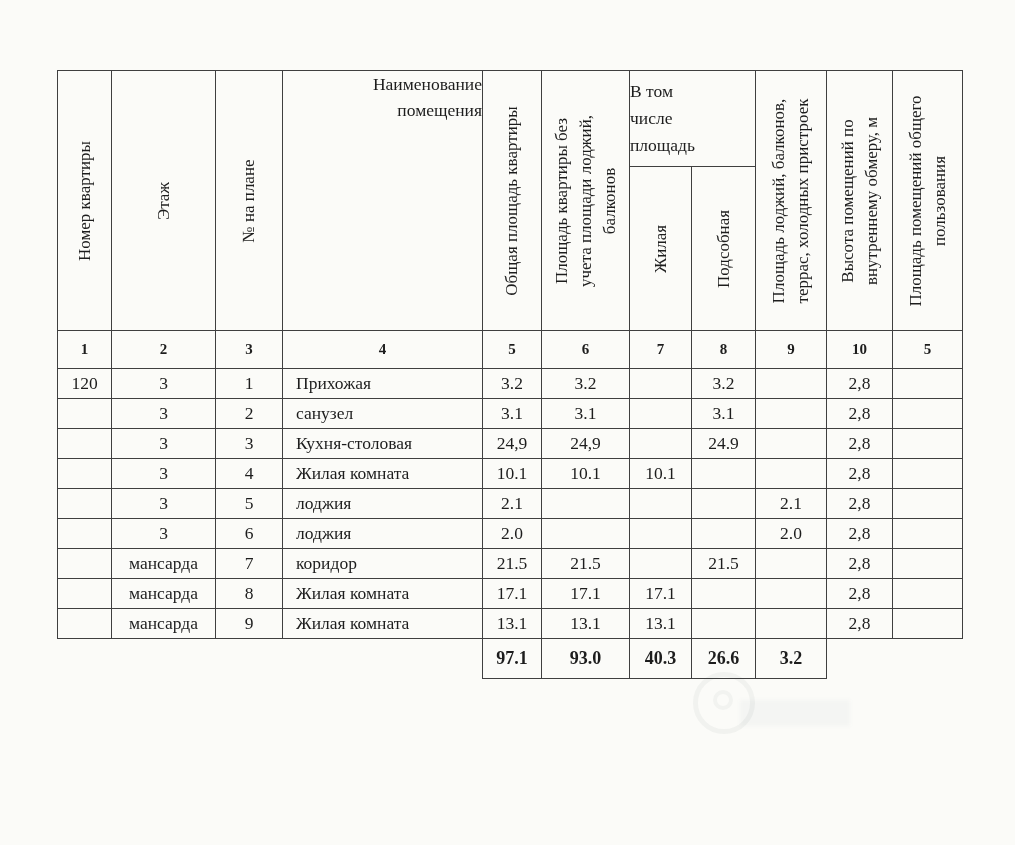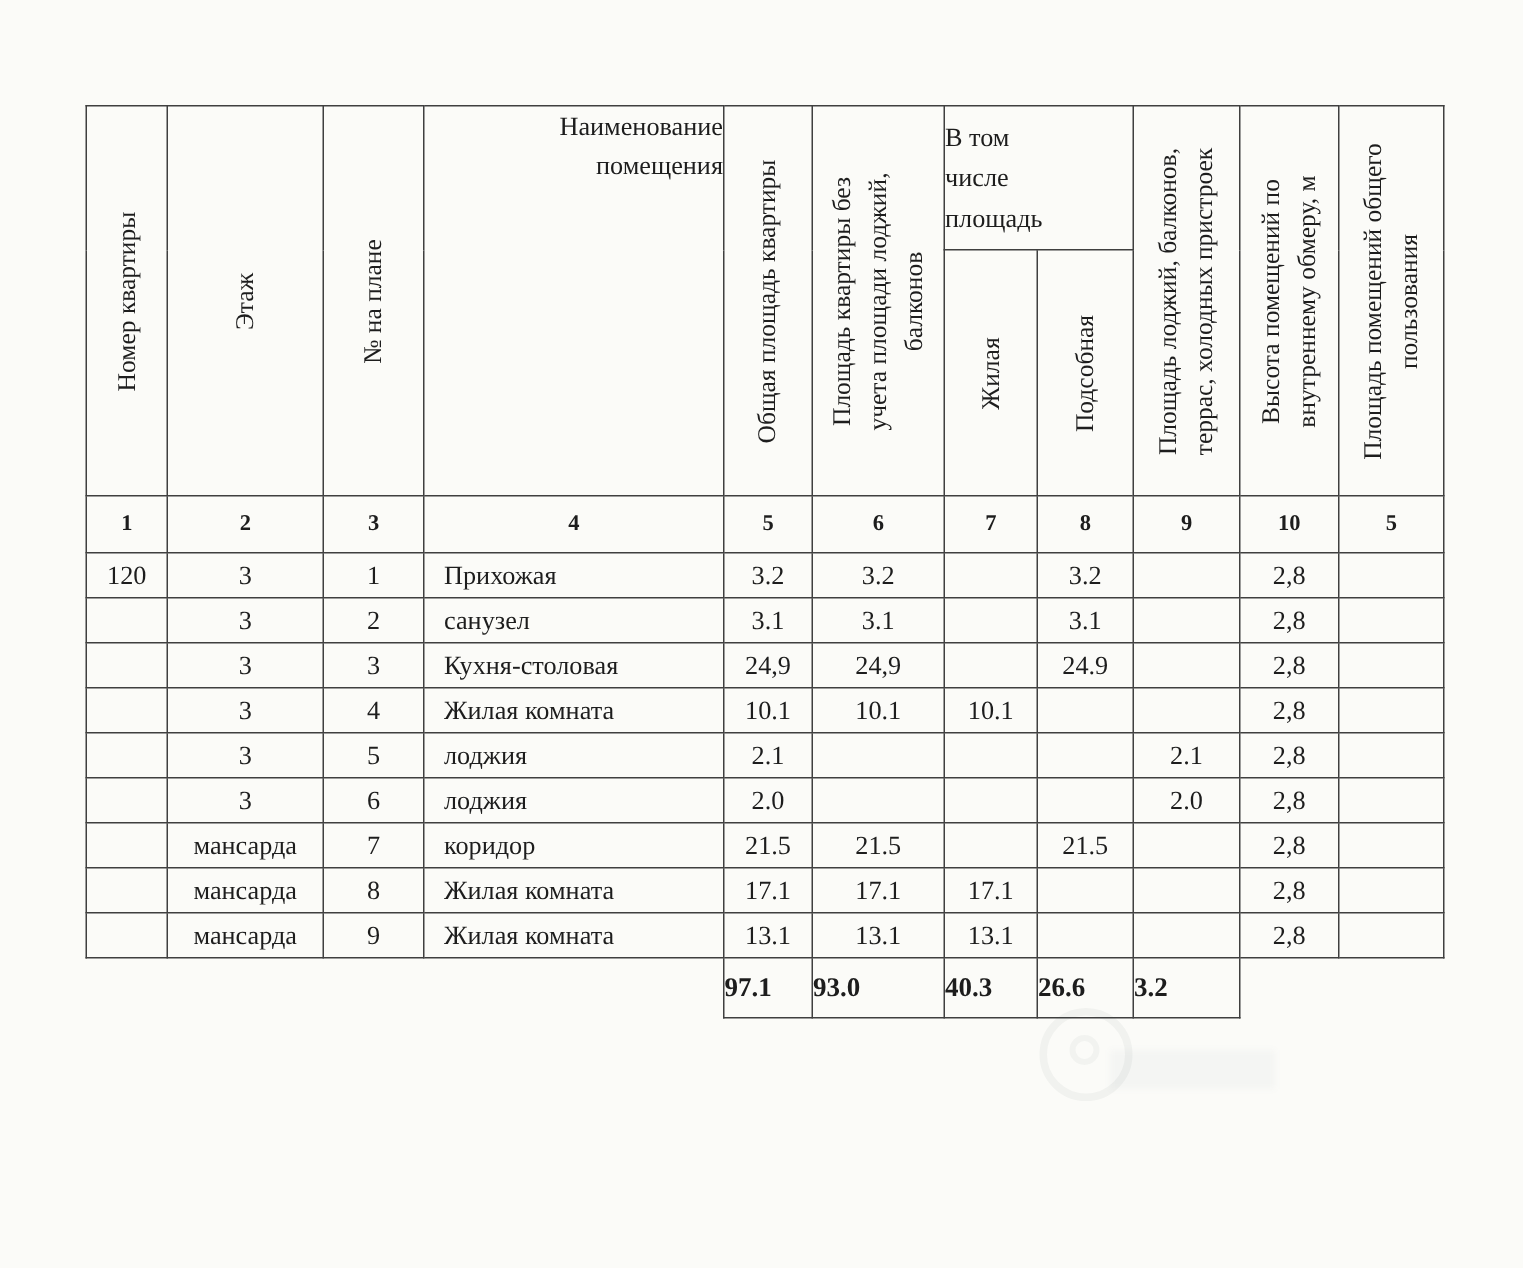--- a/index.html
+++ b/index.html
@@ -71,20 +71,21 @@
     font-size:17.5px;
   }
   tr.data td.name {
     text-align:left;
     padding-left:13px;
   }
 
   
   tr.tot { height:40px; }
   tr.tot td {
+    text-align:center;
     font-weight:bold;
     font-size:18px;
   }
   td.nb { border:none !important; }
 
   
   .wm-circle {
     position:absolute; left:693px; top:672px;
     width:52px; height:52px;
     border:5px solid rgba(70,90,100,0.055);

